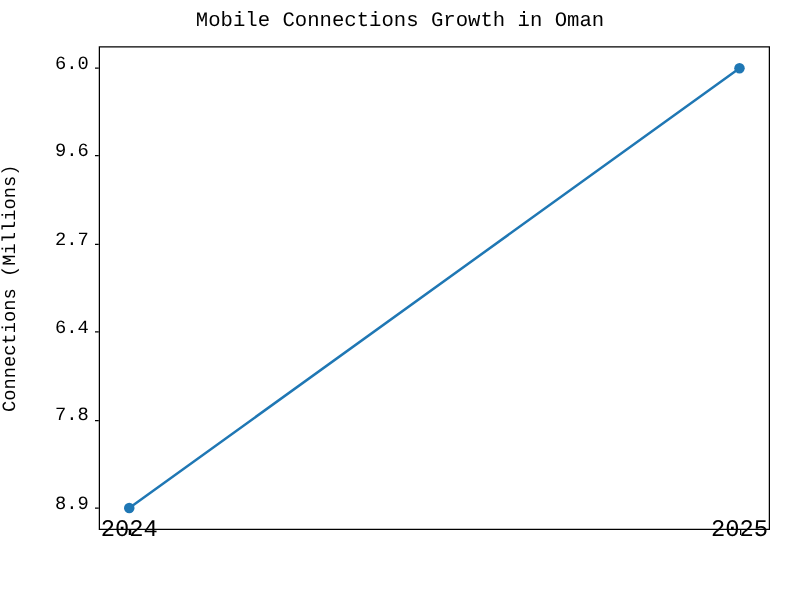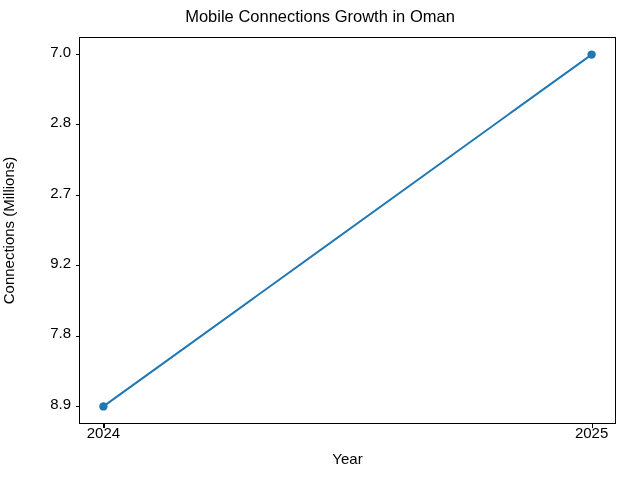--- a/index.html
+++ b/index.html
@@ -5,21 +5,21 @@
   html, body {
     margin: 0;
     padding: 0;
     background: #ffffff;
   }
   #figure {
     position: relative;
     width: 640px;
     height: 480px;
     background: #ffffff;
-    font-family: Liberation Sans, sans-serif;
+    font-family: Liberation Mono, monospace;
     overflow: hidden;
   }
   
   #chart-title {
     position: absolute;
     left: 0;
     top: 7px;
     width: 640px;
     text-align: center;
     font-size: 16.5px;
@@ -74,22 +74,22 @@
     transform: translateY(-50%);
   }
   .ytick-label span {
     position: absolute;
     right: 0;
     top: -0.78em;
     white-space: nowrap;
   }
   .xtick-label {
     position: absolute;
-    top: 424px;
-    font-size: 15px;
+    top: 413px;
+    font-size: 19px;
     color: #000000;
     white-space: nowrap;
     transform: translateX(-50%);
   }
   
   #xlabel {
     position: absolute;
     left: 79px;
     top: 450px;
     width: 537px;
@@ -122,45 +122,44 @@
   <div id="plot-area"></div>
 
   <div class="ytick-mark" style="top: 54.04px;"></div>
   <div class="ytick-mark" style="top: 124.4px;"></div>
   <div class="ytick-mark" style="top: 194.77px;"></div>
   <div class="ytick-mark" style="top: 265.13px;"></div>
   <div class="ytick-mark" style="top: 335.5px;"></div>
   <div class="ytick-mark" style="top: 405.86px;"></div>
 
   <div class="ytick-label" style="top: 54.59px; left: 0px; width: 71px;">
-    <span>7.0</span>
+    <span>6.0</span>
   </div>
   <div class="ytick-label" style="top: 124.95px; left: 0px; width: 71px;">
-    <span>2.8</span>
+    <span>9.6</span>
   </div>
   <div class="ytick-label" style="top: 195.32px; left: 0px; width: 71px;">
     <span>2.7</span>
   </div>
   <div class="ytick-label" style="top: 265.68px; left: 0px; width: 71px;">
-    <span>9.2</span>
+    <span>6.4</span>
   </div>
   <div class="ytick-label" style="top: 336.05px; left: 0px; width: 71px;">
     <span>7.8</span>
   </div>
   <div class="ytick-label" style="top: 406.41px; left: 0px; width: 71px;">
     <span>8.9</span>
   </div>
 
   <div class="xtick-mark" style="left: 103.41px;"></div>
   <div class="xtick-mark" style="left: 591.59px;"></div>
 
   <div class="xtick-label" style="left: 103.41px;">2024</div>
   <div class="xtick-label" style="left: 591.59px;">2025</div>
 
-  <div id="xlabel">Year</div>
   <div id="ylabel">Connections (Millions)</div>
 
   <svg id="data-layer" viewBox="0 0 640 480">
     <polyline id="series-line" fill="none" stroke="#1f77b4" stroke-width="2" stroke-linecap="round" stroke-linejoin="round" points="103.41,406.41 591.59,54.59"></polyline>
 
   <circle cx="103.41" cy="406.41" r="4.2" fill="#1f77b4"></circle>
       <circle cx="591.59" cy="54.59" r="4.2" fill="#1f77b4"></circle>
     </svg>
 
 </div>

